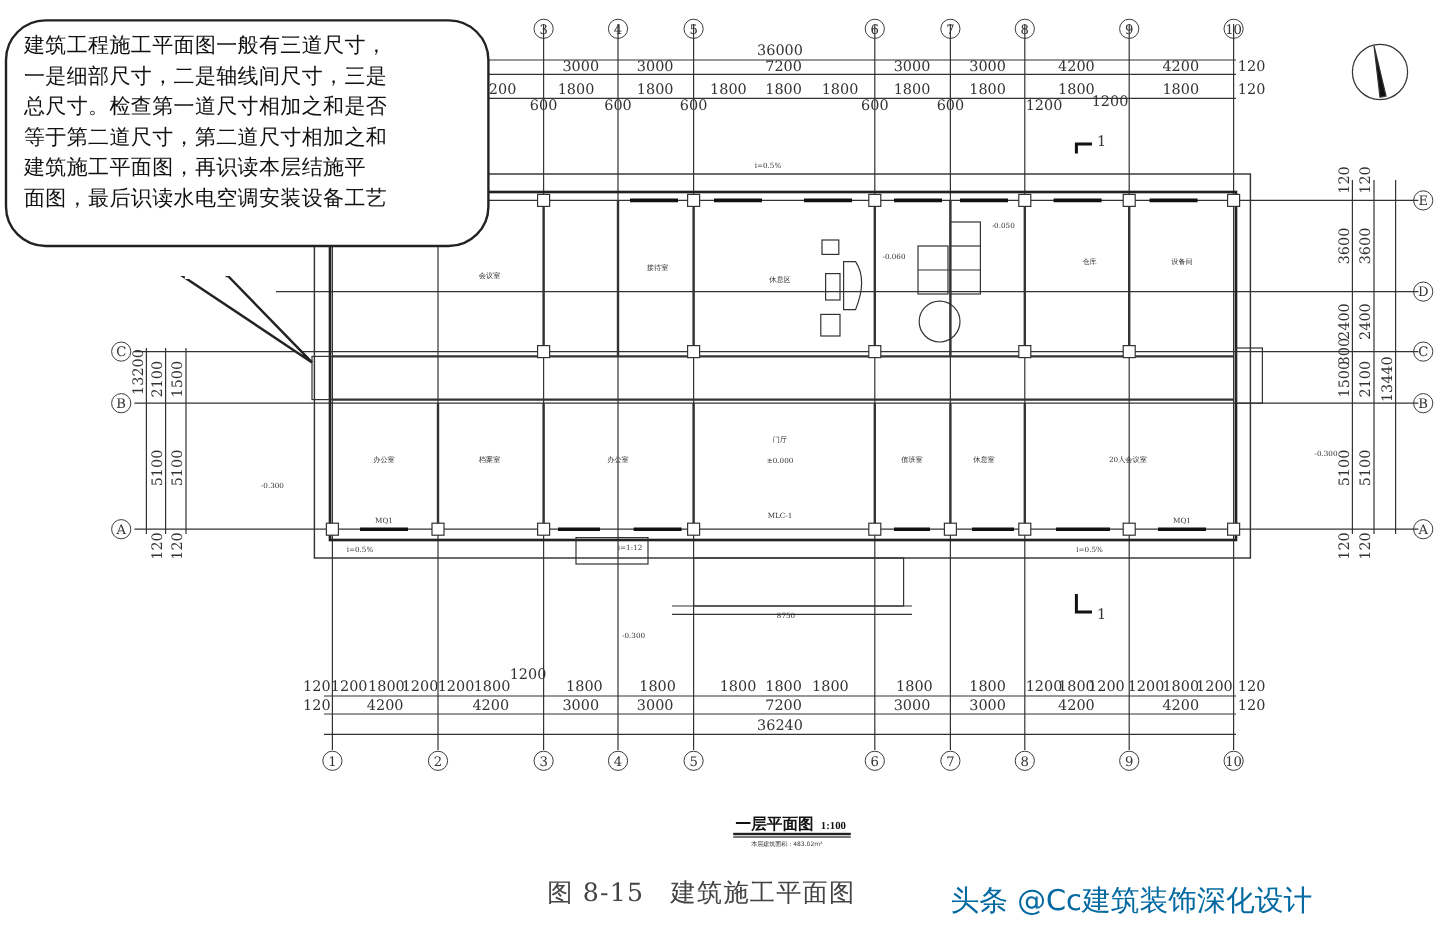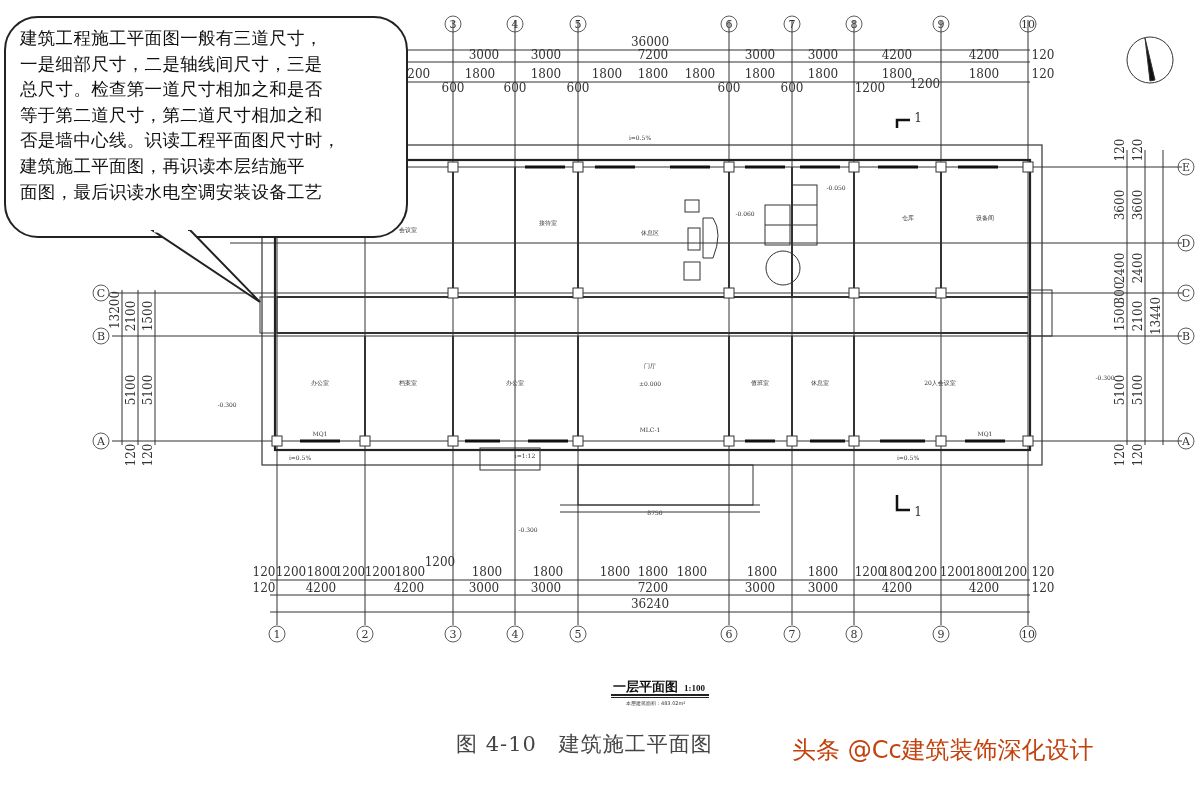--- a/index.html
+++ b/index.html
@@ -1,21 +1,21 @@
 <!DOCTYPE html>
 <html><head>
 <meta charset="utf-8">
 <style>
   html,body{margin:0;padding:0;background:#fff;}
   body{width:1197px;height:789px;position:relative;overflow:hidden;font-family:"DejaVu Serif","Liberation Serif",serif;color:#222;}
   #plan{position:absolute;left:0;top:0;}
-  .callout{position:absolute;left:4px;top:16px;width:404px;height:222px;border:2px solid #222;border-radius:34px;background:#fff;box-sizing:border-box;padding:8px 10px 0 14px;}
+  .callout{position:absolute;left:4px;top:16px;width:404px;height:190px;border:2px solid #222;border-radius:34px;background:#fff;box-sizing:border-box;padding:8px 10px 0 14px;}
   .callout p{margin:0;font-size:17.5px;line-height:25.6px;letter-spacing:0.3px;color:#111;font-family:"DejaVu Serif","Liberation Serif",serif;}
   .caption{position:absolute;left:456px;top:730px;font-size:21px;color:#444;letter-spacing:1px;font-family:"DejaVu Serif","Liberation Serif",serif;}
-  .watermark{position:absolute;left:792px;top:734px;font-size:24px;color:#c2410c;font-family:"DejaVu Sans","Liberation Sans",sans-serif;letter-spacing:0px;text-shadow:1px 1px 0 #fff,-1px -1px 0 #fff;}
+  .watermark{position:absolute;left:792px;top:734px;font-size:24px;color:#0369a1;font-family:"DejaVu Sans","Liberation Sans",sans-serif;letter-spacing:0px;text-shadow:1px 1px 0 #fff,-1px -1px 0 #fff;}
   .plan-title{position:absolute;left:613px;top:678px;font-size:13px;font-weight:bold;color:#111;font-family:"DejaVu Sans","Liberation Sans",sans-serif;}
   .plan-title .scale{font-size:9px;margin-left:6px;font-family:Liberation Serif, serif;}
   .plan-title-line{position:absolute;left:611px;width:98px;height:1.5px;background:#222;}
   .plan-area{position:absolute;left:626px;top:697px;font-size:5px;color:#333;font-family:"DejaVu Sans","Liberation Sans",sans-serif;}
   svg text{font-family:"DejaVu Serif","Liberation Serif",serif;}
 </style>
 </head>
 <body>
 
 <svg id="plan" width="1197" height="789" viewBox="0 0 1197 789" xmlns="http://www.w3.org/2000/svg">
@@ -323,31 +323,30 @@
     <text x="918" y="122" font-size="12">1</text>
     <text x="918" y="516" font-size="12">1</text>
   </g>
 </svg>
 
 <div class="callout">
   <p>建筑工程施工平面图一般有三道尺寸，</p>
   <p>一是细部尺寸，二是轴线间尺寸，三是</p>
   <p>总尺寸。检查第一道尺寸相加之和是否</p>
   <p>等于第二道尺寸，第二道尺寸相加之和</p>
-  <p>否是墙中心线。识读工程平面图尺寸时，</p>
   <p>建筑施工平面图，再识读本层结施平</p>
   <p>面图，最后识读水电空调安装设备工艺</p>
 </div>
 <svg style="position:absolute;left:150px;top:230px;" width="120" height="80">
   <polygon points="2,0 40,0 110,72" fill="#fff" stroke="#222" stroke-width="2"></polygon>
   <line x1="4" y1="1" x2="38" y2="1" stroke="#fff" stroke-width="3"></line>
 </svg>
 
 <div class="plan-title">
   <span>一层平面图</span><span class="scale">1:100</span>
 </div>
 <div class="plan-title-line" style="top:694px;"></div>
 <div class="plan-title-line" style="top:697px;height:1px;"></div>
 <div class="plan-area" style="top:700px;">本层建筑面积：483.02m²</div>
 
-<div class="caption">图 4-10　建筑施工平面图</div>
+<div class="caption">图 8-15　建筑施工平面图</div>
 
 <div class="watermark">头条 @Cc建筑装饰深化设计</div>
 
 </body></html>

